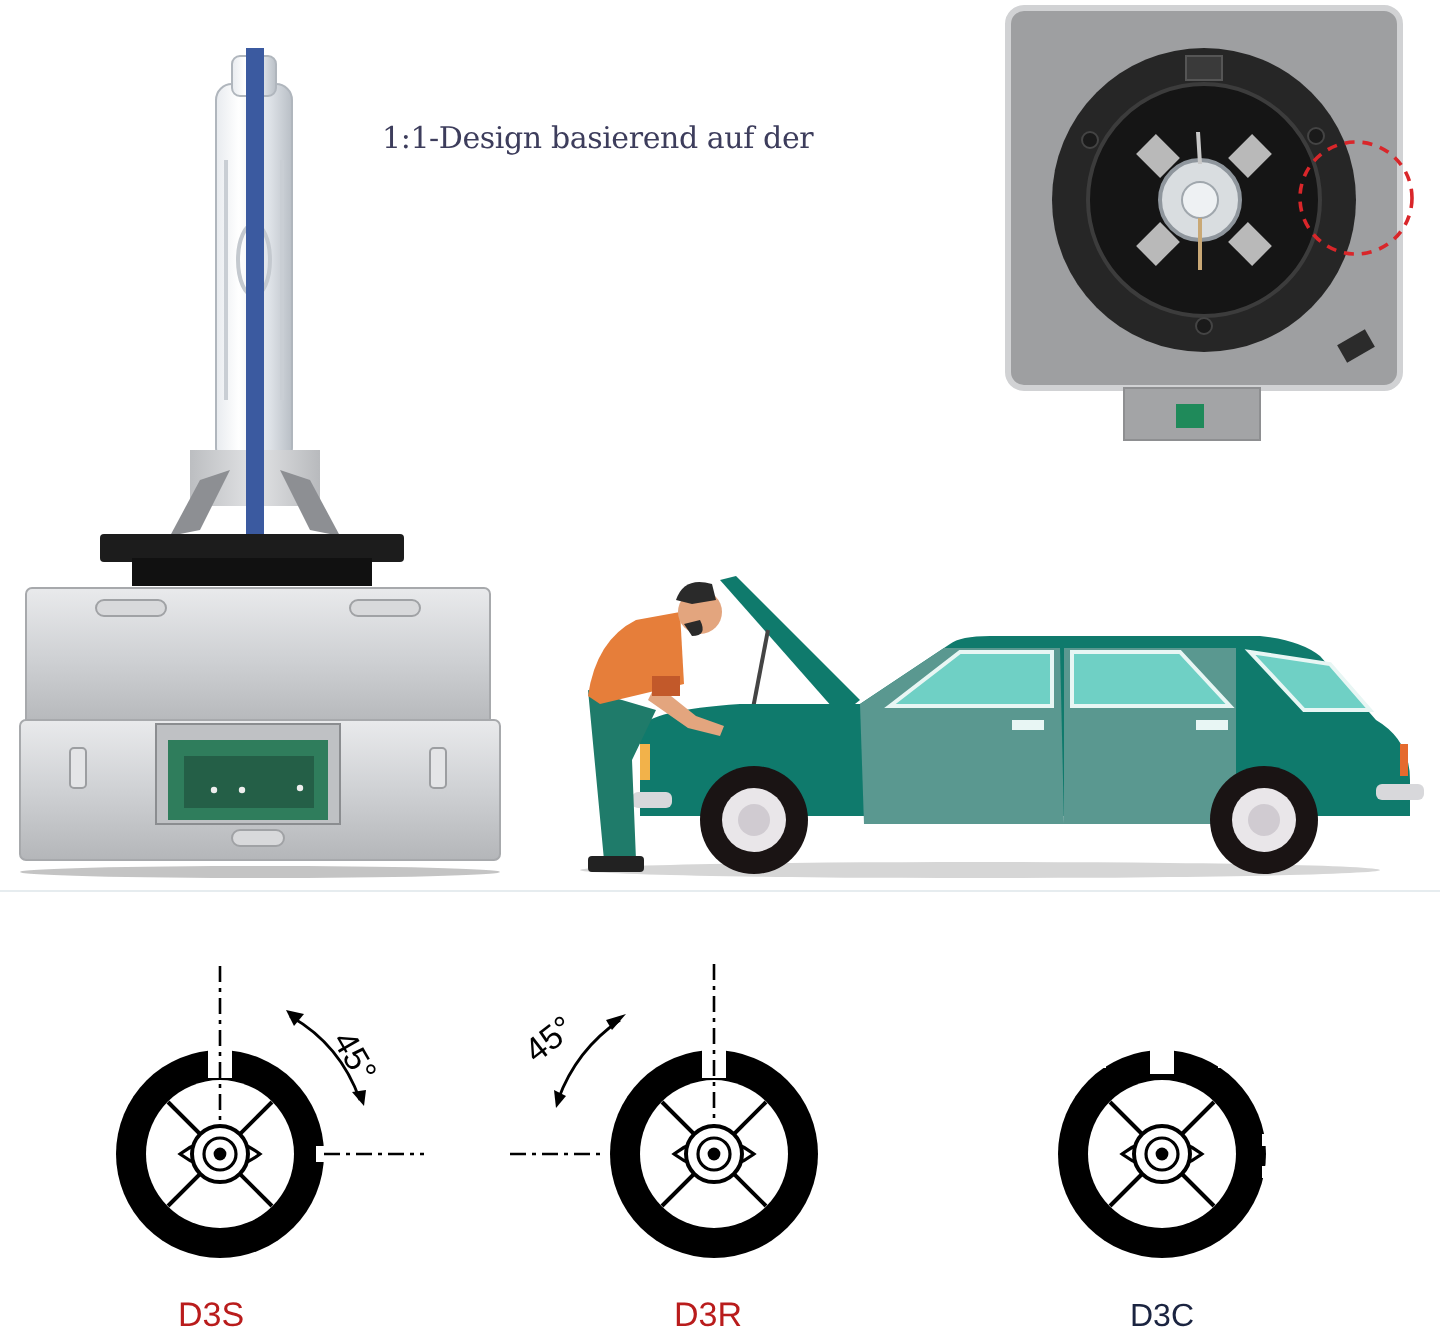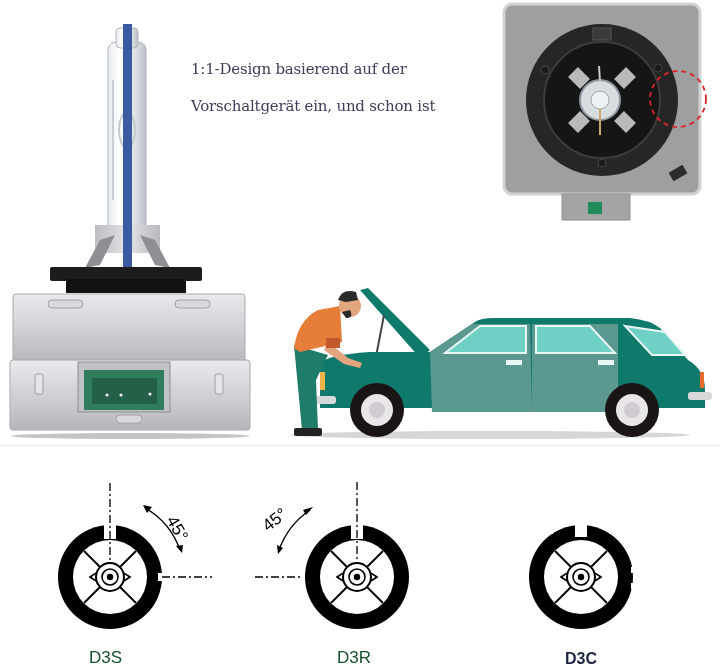--- a/index.html
+++ b/index.html
@@ -1,29 +1,28 @@
 <!DOCTYPE html>
 <html><head>
   <meta charset="utf-8">
   <style>
     html, body { margin: 0; padding: 0; background: #ffffff; }
     body { width: 720px; height: 669px; position: relative; overflow: hidden; font-family: "Liberation Sans", sans-serif; }
     .abs { position: absolute; }
     .desc { left: 191px; top: 8px; width: 300px; font-family: "DejaVu Serif", "Liberation Serif", serif; color: #3d3d5c; font-size: 15px; letter-spacing: -0.2px; margin-top: 43px; }
     .desc .line { height: 36.5px; line-height: 36.5px; white-space: nowrap; }
     .sep { left: 0; top: 445px; width: 720px; height: 1px; background: #e6ecef; }
-    .socket-label { position: absolute; color: #14532d; font-size: 17px; font-weight: normal; }
-    .socket-label.bold { font-weight: bold; font-size: 16px; color: #1b2440; }
+    .socket-label { position: absolute; color: #b91c1c; font-size: 17px; font-weight: normal; }
+    .socket-label.bold { font-weight: normal; font-size: 16px; color: #1b2440; }
   </style>
 </head>
 <body>
 
 <div class="abs desc">
   <div class="line">1:1-Design basierend auf der</div>
-  <div class="line">Vorschaltgerät ein, und schon ist</div>
 </div>
 
 <svg class="abs" style="left:0;top:0" width="260" height="445">
   <defs>
     <linearGradient id="glass" x1="0" x2="1">
       <stop offset="0" stop-color="#e8ebef"></stop>
       <stop offset="0.3" stop-color="#ffffff"></stop>
       <stop offset="0.7" stop-color="#dfe3e8"></stop>
       <stop offset="1" stop-color="#b9bfc6"></stop>
     </linearGradient>

